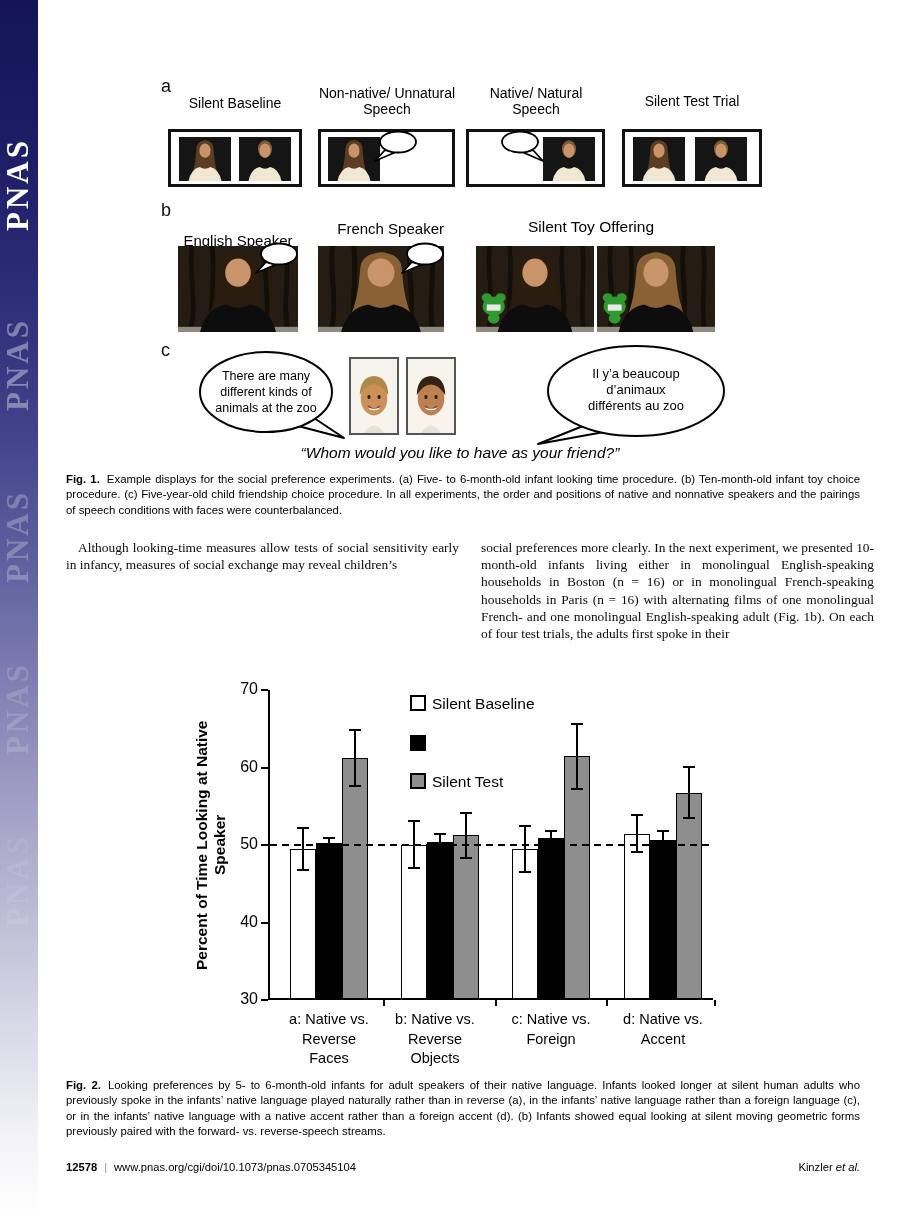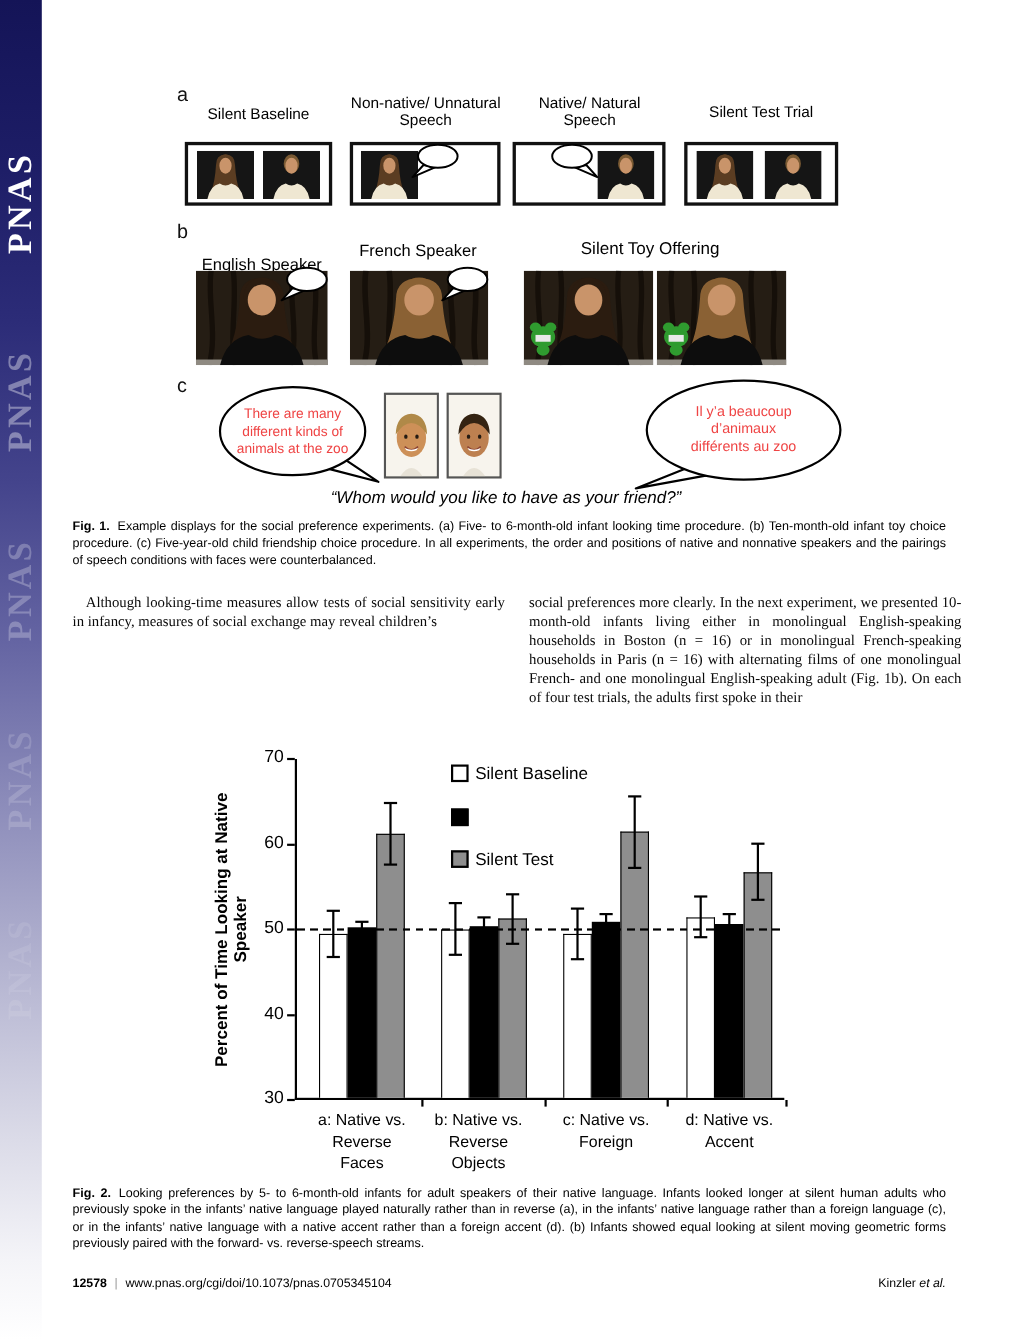--- a/index.html
+++ b/index.html
@@ -23,21 +23,21 @@
   .frame { position:absolute; top:129px; height:58px; background:#fff; border:3px solid #111; }
   .photo { position:absolute; top:5px; width:52px; height:44px; overflow:hidden; }
   .photo svg, .photo-lg svg, .child-frame svg { display:block; width:100%; height:100%; }
   .photo-lg { position:absolute; overflow:hidden; }
   .bubble-sm { position:absolute; width:48px; height:34px; z-index:5; }
   .flip { transform:scaleX(-1); }
 
   .c-bubble { position:absolute; }
   .c-bubble svg { display:block; width:100%; height:100%; }
   .c-bubble-text { position:absolute; text-align:center; font-size:12.5px; line-height:16px;
-                   white-space:pre-line; color:#ef4444; }
+                   white-space:pre-line; color:#000000; }
   .child-frame { position:absolute; width:50px; height:78px; border:2px solid #555; background:#f6f3ec; }
   .c-question { position:absolute; left:170px; top:444px; width:580px; text-align:center;
                 font-style:italic; font-size:15.5px; color:#000; }
 
   
   .caption { position:absolute; left:66px; width:794px; font-size:11.4px; line-height:15.4px;
              text-align:justify; color:#000; }
   .cap-label { font-weight:bold; padding-right:7px; }
   .bodycol { position:absolute; top:539px; width:393px; font-family:"Liberation Serif", serif;
              font-size:13.4px; line-height:17.2px; text-align:justify; color:#0a0a0a; }
@@ -164,21 +164,21 @@
           <rect width="60" height="50" fill="#151515"></rect>
           <ellipse cx="30" cy="13.5" rx="8.2" ry="9.8" fill="#7a5a33"></ellipse>
           <ellipse cx="30" cy="15.5" rx="6.4" ry="8.2" fill="#c9946a"></ellipse>
           <path d="M11 50 Q14 36 24 34 Q30 38 36 34 Q46 36 49 50 Z" fill="#efe7d2"></path>
         </svg>
       </div>
   </div>
 
   <div class="panel-label" style="left:161px; top:200px;">b</div>
   <div class="fig-title" style="left:178px; top:221px; width:120px; font-size:15px;margin-top:12px;">English Speaker</div>
-  <div class="fig-title" style="left:316px; top:221px; width:128px; font-size:15px;">French Speaker</div>
+  <div class="fig-title" style="left:316px; top:221px; width:128px; font-size:15px;text-align:right;">French Speaker</div>
   <div class="fig-title" style="left:478px; top:219px; width:226px; font-size:15.5px;">Silent Toy Offering</div>
 
   <div class="photo-lg person-photo" style="left:178px; top:246px; width:120px; height:86px;">
       <svg viewBox="0 0 60 50" preserveAspectRatio="none">
         <rect width="60" height="50" fill="#251d14"></rect>
         <path d="M7 0 C5 14 10 34 6 50" stroke="#150f09" stroke-width="2.4" fill="none"></path>
         <path d="M17 0 C19 16 15 36 18 50" stroke="#150f09" stroke-width="2.4" fill="none"></path>
         <path d="M44 0 C42 14 47 34 43 50" stroke="#150f09" stroke-width="2.4" fill="none"></path>
         <path d="M54 0 C56 16 52 36 55 50" stroke="#150f09" stroke-width="2.4" fill="none"></path>
         <rect y="47" width="60" height="3" fill="#8f8a82"></rect>
@@ -287,21 +287,21 @@
         <ellipse cx="25" cy="41" rx="14.5" ry="18.5" fill="#bd8050"></ellipse>
         <path d="M9.5 38 Q10 19 25 18 Q40 19 40.5 38 Q33 27 25 27 Q17 27 9.5 38 Z" fill="#342312"></path>
         <ellipse cx="19.5" cy="40" rx="1.7" ry="2.1" fill="#241a12"></ellipse>
         <ellipse cx="30.5" cy="40" rx="1.7" ry="2.1" fill="#241a12"></ellipse>
         <path d="M19 50 Q25 55.5 31 50" stroke="#8c4434" stroke-width="1.8" fill="none" stroke-linecap="round"></path>
         <path d="M18.5 51 Q25 54 31.5 51 L30 53 Q25 55 20 53 Z" fill="#fff"></path>
         <path d="M14 78 Q25 62 36 78 Z" fill="#e7e2d6"></path>
       </svg>
     </div>
 
-  <div class="c-bubble" style="left:572px; top:344px; width:196px; height:104px;">
+  <div class="c-bubble" style="left:532px; top:344px; width:196px; height:104px;">
     <svg viewBox="0 0 196 104">
         <path d="M56 80 L6 100 L72 88 Z" fill="#fff" stroke="#000" stroke-width="2" stroke-linejoin="round"></path>
         <ellipse cx="104" cy="47" rx="88" ry="45" fill="#fff" stroke="#000" stroke-width="2"></ellipse>
       </svg>
     <div class="c-bubble-text" style="left:34px; top:22px; width:140px; font-size:13px;">Il y’a beaucoup
 d’animaux
 différents au zoo</div>
   </div>
 
   <div class="c-question">“Whom would you like to have as your friend?”</div>

